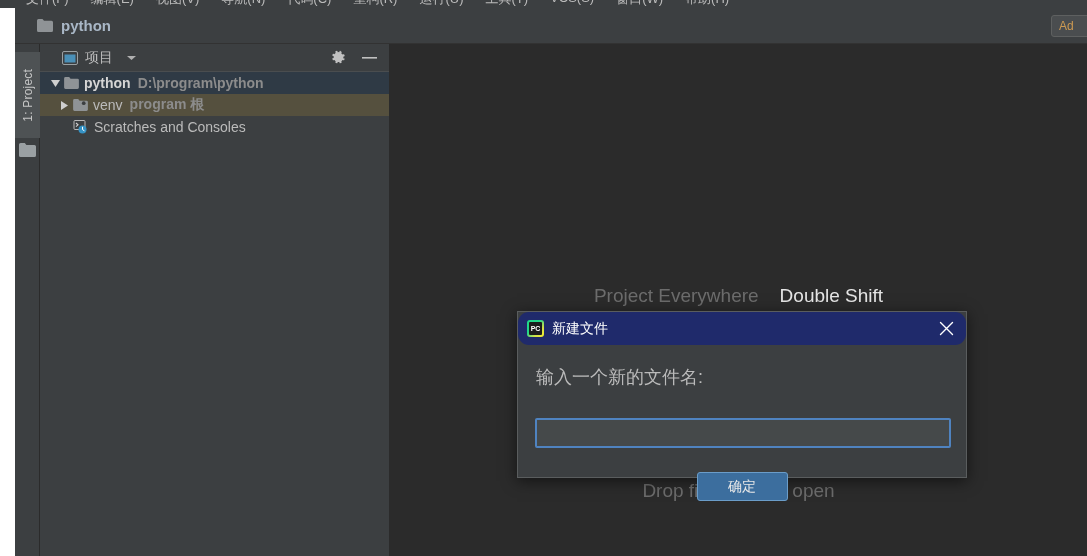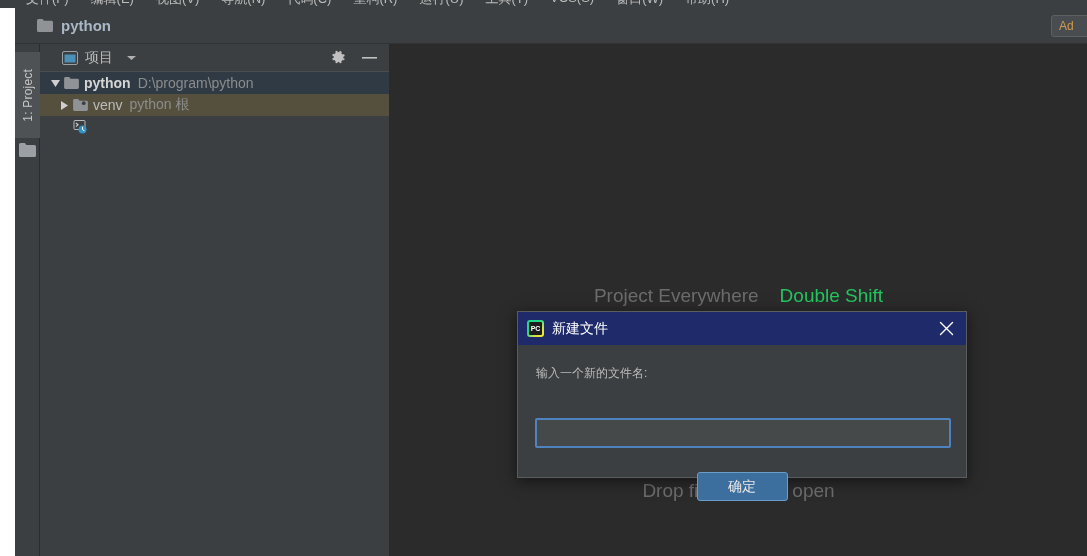--- a/index.html
+++ b/index.html
@@ -105,48 +105,49 @@
     font-size: 14px; color: #bbbbbb;
     white-space: nowrap;
   }
   .tree-row.selected { background: #2f3a45; }
   .tree-row.hover-row { background: #55503e; }
   .tw { width: 18px; display: flex; align-items: center; justify-content: center; flex: 0 0 18px; }
   .indent-1 { padding-left: 6px; }
   .indent-2 { padding-left: 15px; }
   .node-label { font-weight: bold; color: #d5d5d5; margin-left: 5px; }
   .node-label.plain { font-weight: normal; color: #bbbbbb; }
-  .node-sub { color: #8c8c8c; font-weight: normal; margin-left: 7px; }
+  .node-sub { color: #8c8c8c; font-weight: bold; margin-left: 7px; }
 
   
   .editor {
     position: absolute; left: 390px; top: 44px; width: 697px; height: 512px;
     background: #2b2b2b;
   }
   .hint-search {
     position: absolute; left: 0; right: 0; top: 241px;
     text-align: center; font-size: 19px; color: #6c6c6c;
   }
-  .hint-search .key { color: #22c55e; margin-left: 21px; }
+  .hint-search .key { color: #e5e5e5; margin-left: 21px; }
   .hint-drop {
     position: absolute; left: 0; right: 0; top: 436px;
     text-align: center; font-size: 19px; color: #6c6c6c;
   }
 
   
   .dialog {
     position: absolute; left: 517px; top: 311px; width: 450px; height: 167px;
     background: #3c3f41;
     border: 1px solid #5a5d5e;
     box-shadow: 0 3px 14px rgba(0,0,0,.55);
   }
   .dlg-title {
     height: 33px; background: #1f2a6b;
     display: flex; align-items: center;
     position: relative;
+    border-radius: 11px;
   }
   .dlg-title-label { font-size: 14px; color: #ffffff; margin-left: 8px; }
   .pc-icon {
     width: 17px; height: 17px; margin-left: 9px;
     border-radius: 3px;
     background: linear-gradient(135deg, #21d789 0%, #21d789 40%, #d4e04a 70%, #f5f02a 100%);
     position: relative; flex: 0 0 17px;
   }
   .pc-icon::after {
     content: "PC";
@@ -159,21 +160,21 @@
   }
   .dlg-close {
     position: absolute; right: 10px; top: 7px;
     width: 19px; height: 19px;
     display: flex; align-items: center; justify-content: center;
     cursor: pointer;
   }
   .dlg-body { position: relative; height: 134px; }
   .dlg-prompt {
     position: absolute; left: 18px; top: 20px;
-    font-size: 12px; color: #bbbbbb;
+    font-size: 18px; color: #bbbbbb;
   }
   .dlg-input {
     position: absolute; left: 17px; top: 73px;
     width: 416px; height: 30px;
     background: #45494a;
     border: 2px solid #4f83c0;
     border-radius: 2px;
     color: #bbbbbb; font-size: 13px;
     padding: 0 6px;
     outline: none;
@@ -289,31 +290,32 @@
         <span class="tw">
           <svg width="7" height="9" viewBox="0 0 7 9">
               <path d="M0 0v9l7-4.5z" fill="#cfcfcf"></path>
             </svg>
         </span>
         <svg width="15" height="12" viewBox="0 0 16 13">
           <path d="M0 1.5A1.5 1.5 0 0 1 1.5 0h4L7 1.8h7.5A1.5 1.5 0 0 1 16 3.3v8.2A1.5 1.5 0 0 1 14.5 13h-13A1.5 1.5 0 0 1 0 11.5z" fill="#8f9396"></path>
           <circle cx="11.5" cy="4.5" r="2" fill="#3c3f41"></circle>
         </svg>
         <span class="node-label plain">venv</span>
-        <span class="node-sub">python 根</span>
+        <span class="node-sub">program 根</span>
       </div>
 
       <div class="tree-row indent-2">
         <span class="tw"></span>
         <svg width="16" height="14" viewBox="0 0 16 14">
           <rect x="1" y="0.5" width="11" height="9" rx="1" fill="none" stroke="#b8b8b8"></rect>
           <path d="M3 3l2 1.8-2 1.8" fill="none" stroke="#d0d0d0" stroke-width="1.1"></path>
           <circle cx="9.5" cy="9.5" r="4" fill="#3592c4"></circle>
           <path d="M9.5 7.2v2.4l1.6 1" stroke="#ffffff" stroke-width="1" fill="none" stroke-linecap="round"></path>
         </svg>
+        <span class="node-label plain">Scratches and Consoles</span>
       </div>
 
 
     </div>
   </div>
 
   <div class="editor">
     <div class="hint-search">
       <span>Project Everywhere</span><span class="key">Double Shift</span>
     </div>

